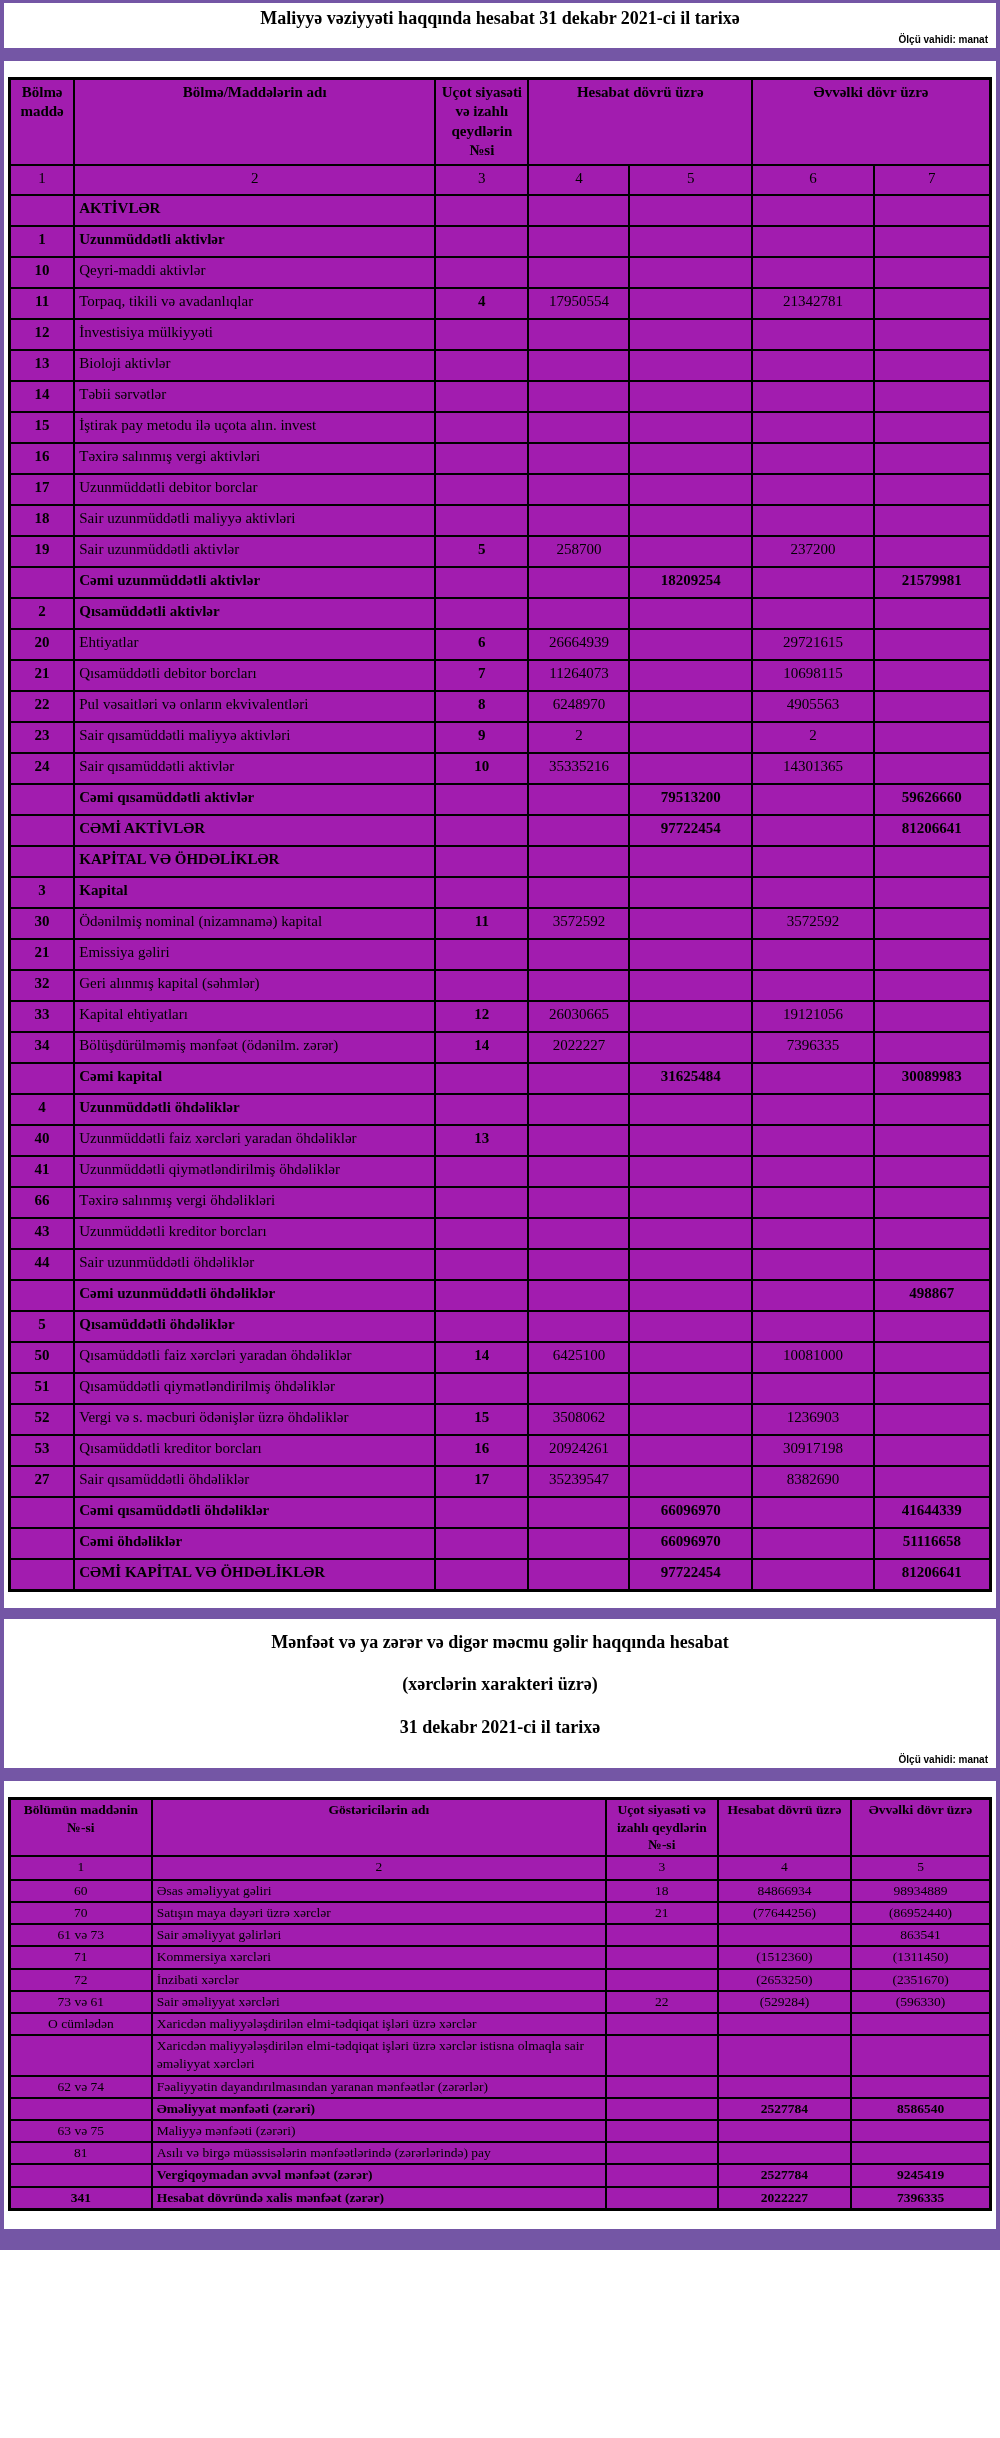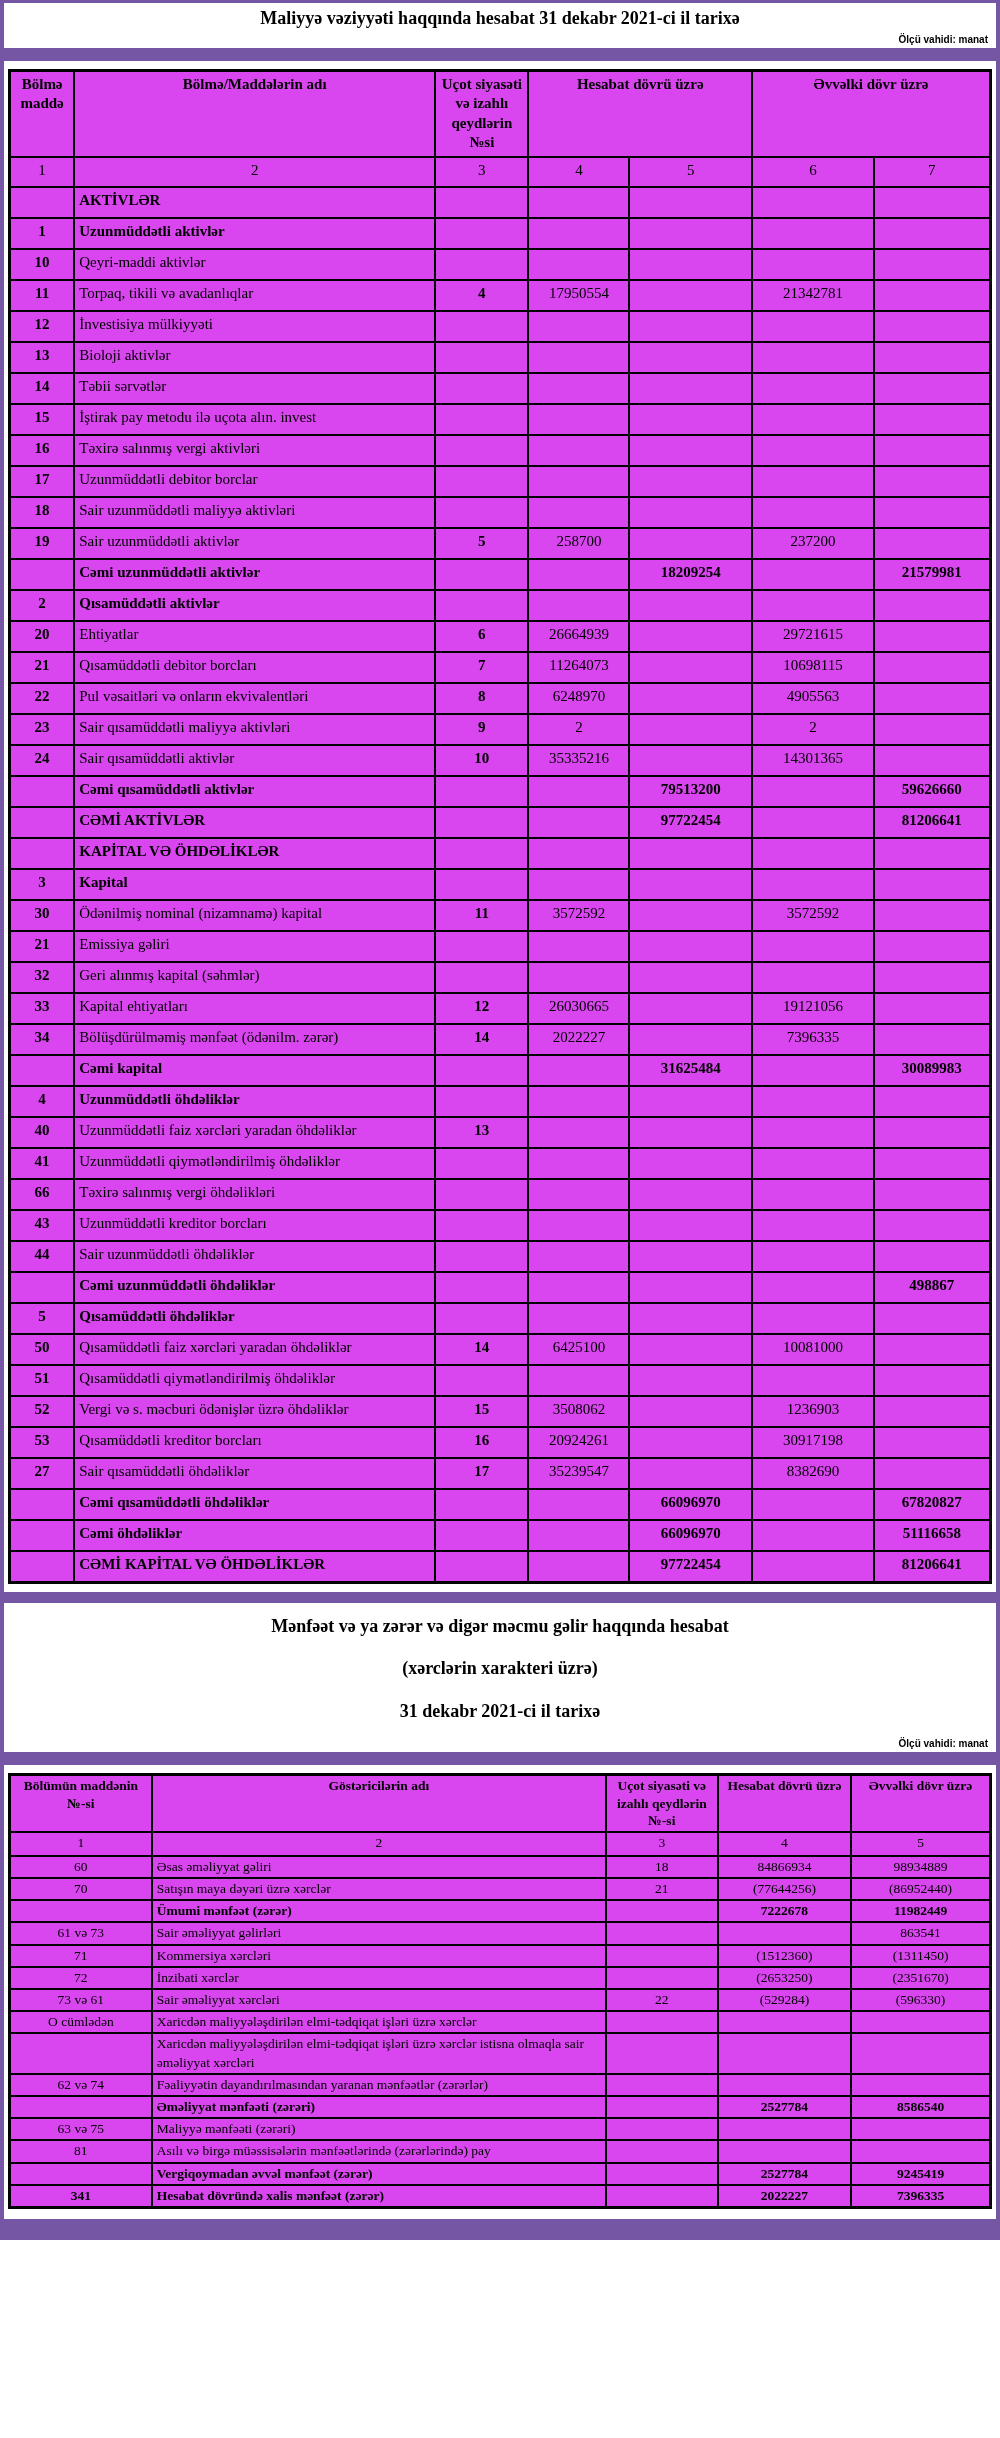--- a/index.html
+++ b/index.html
@@ -16,21 +16,21 @@
   .rtitle{
     text-align:center; font-weight:bold; font-size:18px; line-height:1.25;
     font-family:"Liberation Serif", serif;
   }
   .rtitle.sp{margin-top:20px;}
   .unit{
     text-align:right; font-weight:bold; font-size:10px; margin-top:4px;
     font-family:"Liberation Sans", sans-serif;
   }
   .unit2{margin-top:16px;}
-  table{border-collapse:collapse; table-layout:fixed; margin:4px auto; width:984px; background:#d946ef;}
+  table{border-collapse:collapse; table-layout:fixed; margin:12px auto; width:984px; background:#a21caf;}
   .t1{border:3px solid #000;}
   .t2{border:3px solid #000;}
   .t1 th,.t1 td{border:2px solid #000; font-size:15px; padding:3px 4px; vertical-align:top; overflow:hidden;}
   .t2 th,.t2 td{border:2px solid #000; font-size:13.5px; padding:1px 4px; vertical-align:top; overflow:hidden;}
   th{font-weight:bold; text-align:center; vertical-align:top; line-height:1.3;}
   td.c{text-align:center;}
   td.l{text-align:left;}
   td.b,.b{font-weight:bold;}
   .t1 td{height:23px; line-height:1.3;}
   .t2 td{height:18px; line-height:1.35;}
@@ -458,21 +458,21 @@
           <td class="c">8382690</td>
           <td class="c b"></td>
         </tr>
         <tr>
           <td class="c b b"></td>
           <td class="l b">Cəmi qısamüddətli öhdəliklər</td>
           <td class="c b"></td>
           <td class="c b"></td>
           <td class="c b">66096970</td>
           <td class="c b"></td>
-          <td class="c b">67820827</td>
+          <td class="c b">41644339</td>
         </tr>
         <tr>
           <td class="c b b"></td>
           <td class="l b">Cəmi öhdəliklər</td>
           <td class="c b"></td>
           <td class="c b"></td>
           <td class="c b">66096970</td>
           <td class="c b"></td>
           <td class="c b">51116658</td>
         </tr>
@@ -534,27 +534,20 @@
           <td class="c">98934889</td>
         </tr>
         <tr>
           <td class="c">70</td>
           <td class="l">Satışın maya dəyəri üzrə xərclər</td>
           <td class="c">21</td>
           <td class="c">(77644256)</td>
           <td class="c">(86952440)</td>
         </tr>
         <tr>
-          <td class="c b"></td>
-          <td class="l b">Ümumi mənfəət (zərər)</td>
-          <td class="c"></td>
-          <td class="c b">7222678</td>
-          <td class="c b">11982449</td>
-        </tr>
-        <tr>
           <td class="c">61 və 73</td>
           <td class="l">Sair əməliyyat gəlirləri</td>
           <td class="c"></td>
           <td class="c"></td>
           <td class="c">863541</td>
         </tr>
         <tr>
           <td class="c">71</td>
           <td class="l">Kommersiya xərcləri</td>
           <td class="c"></td>

